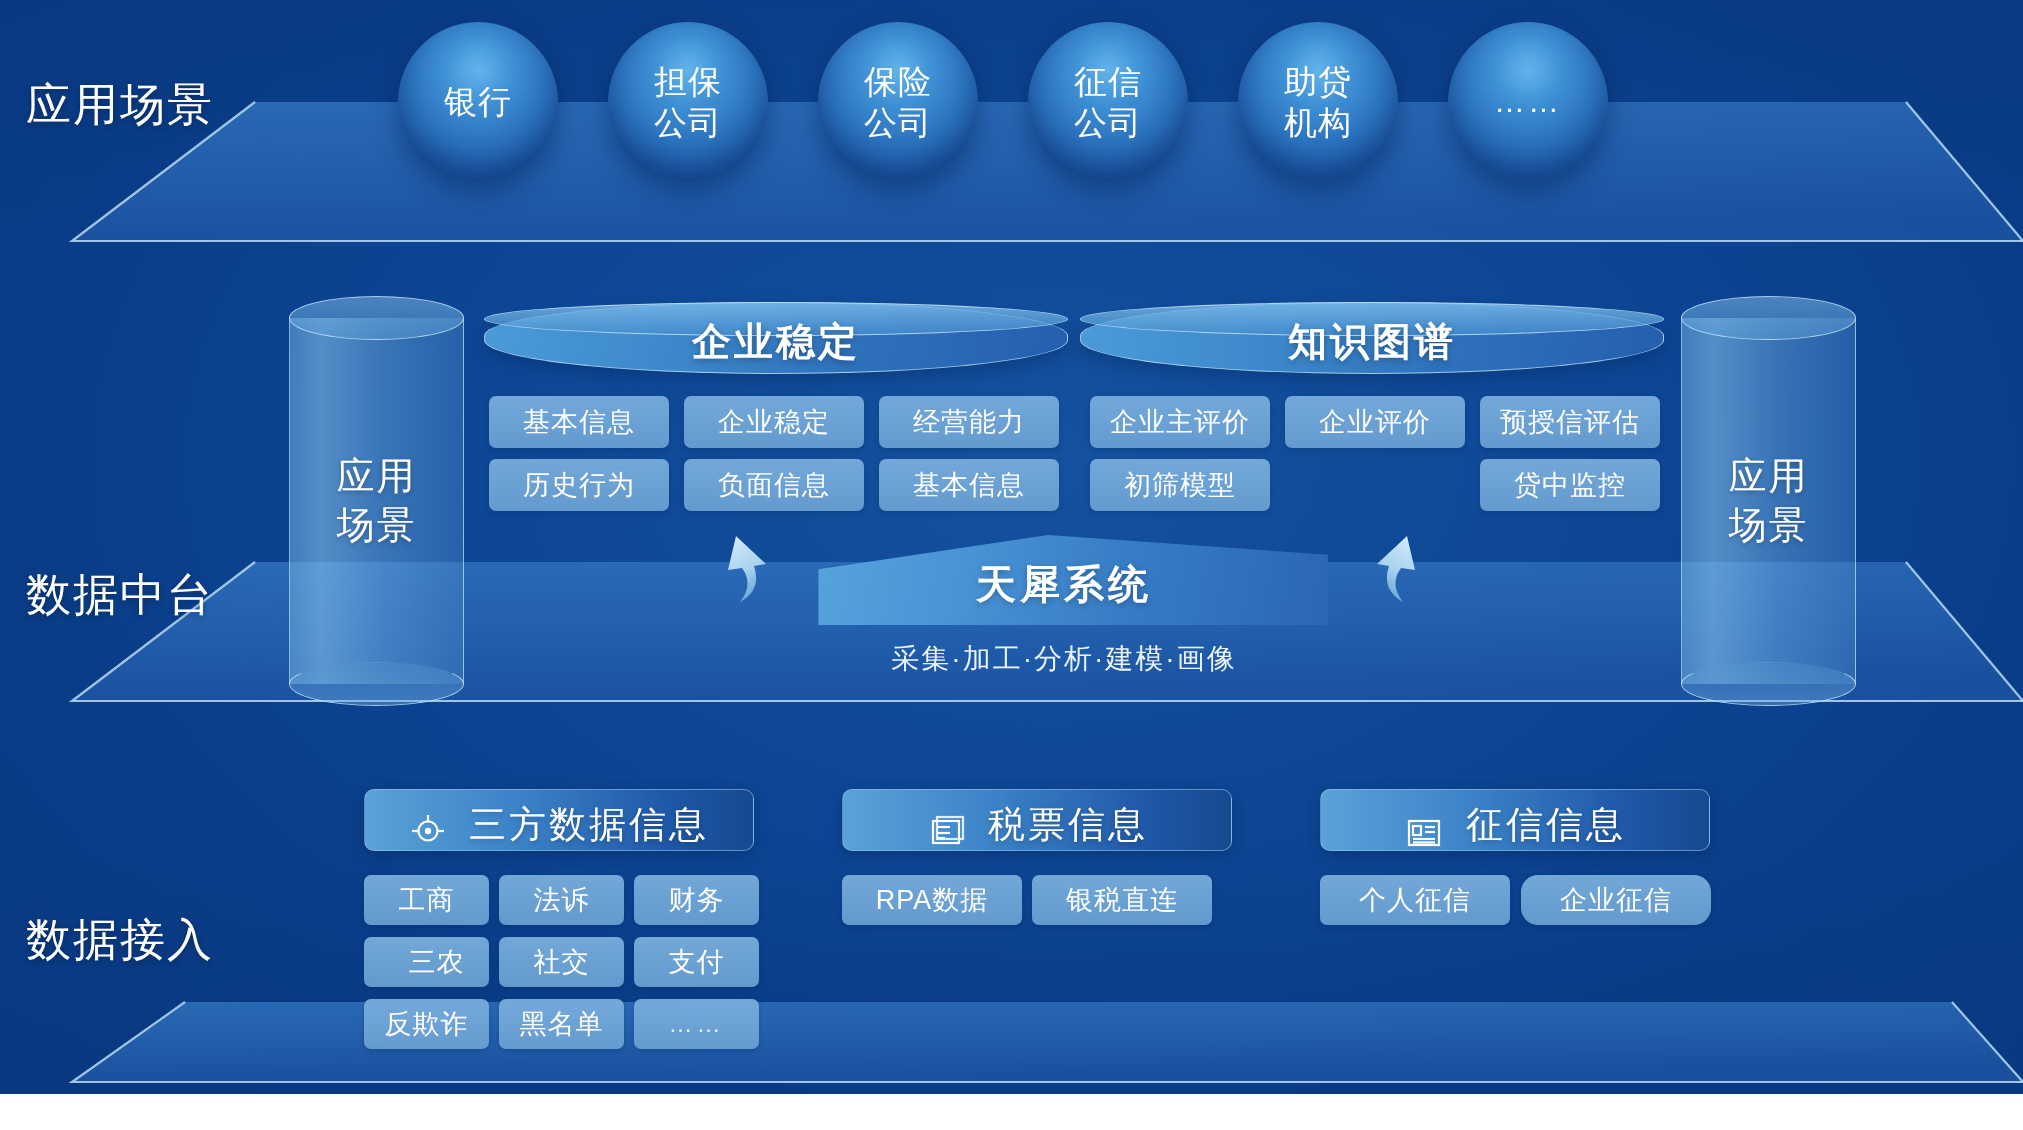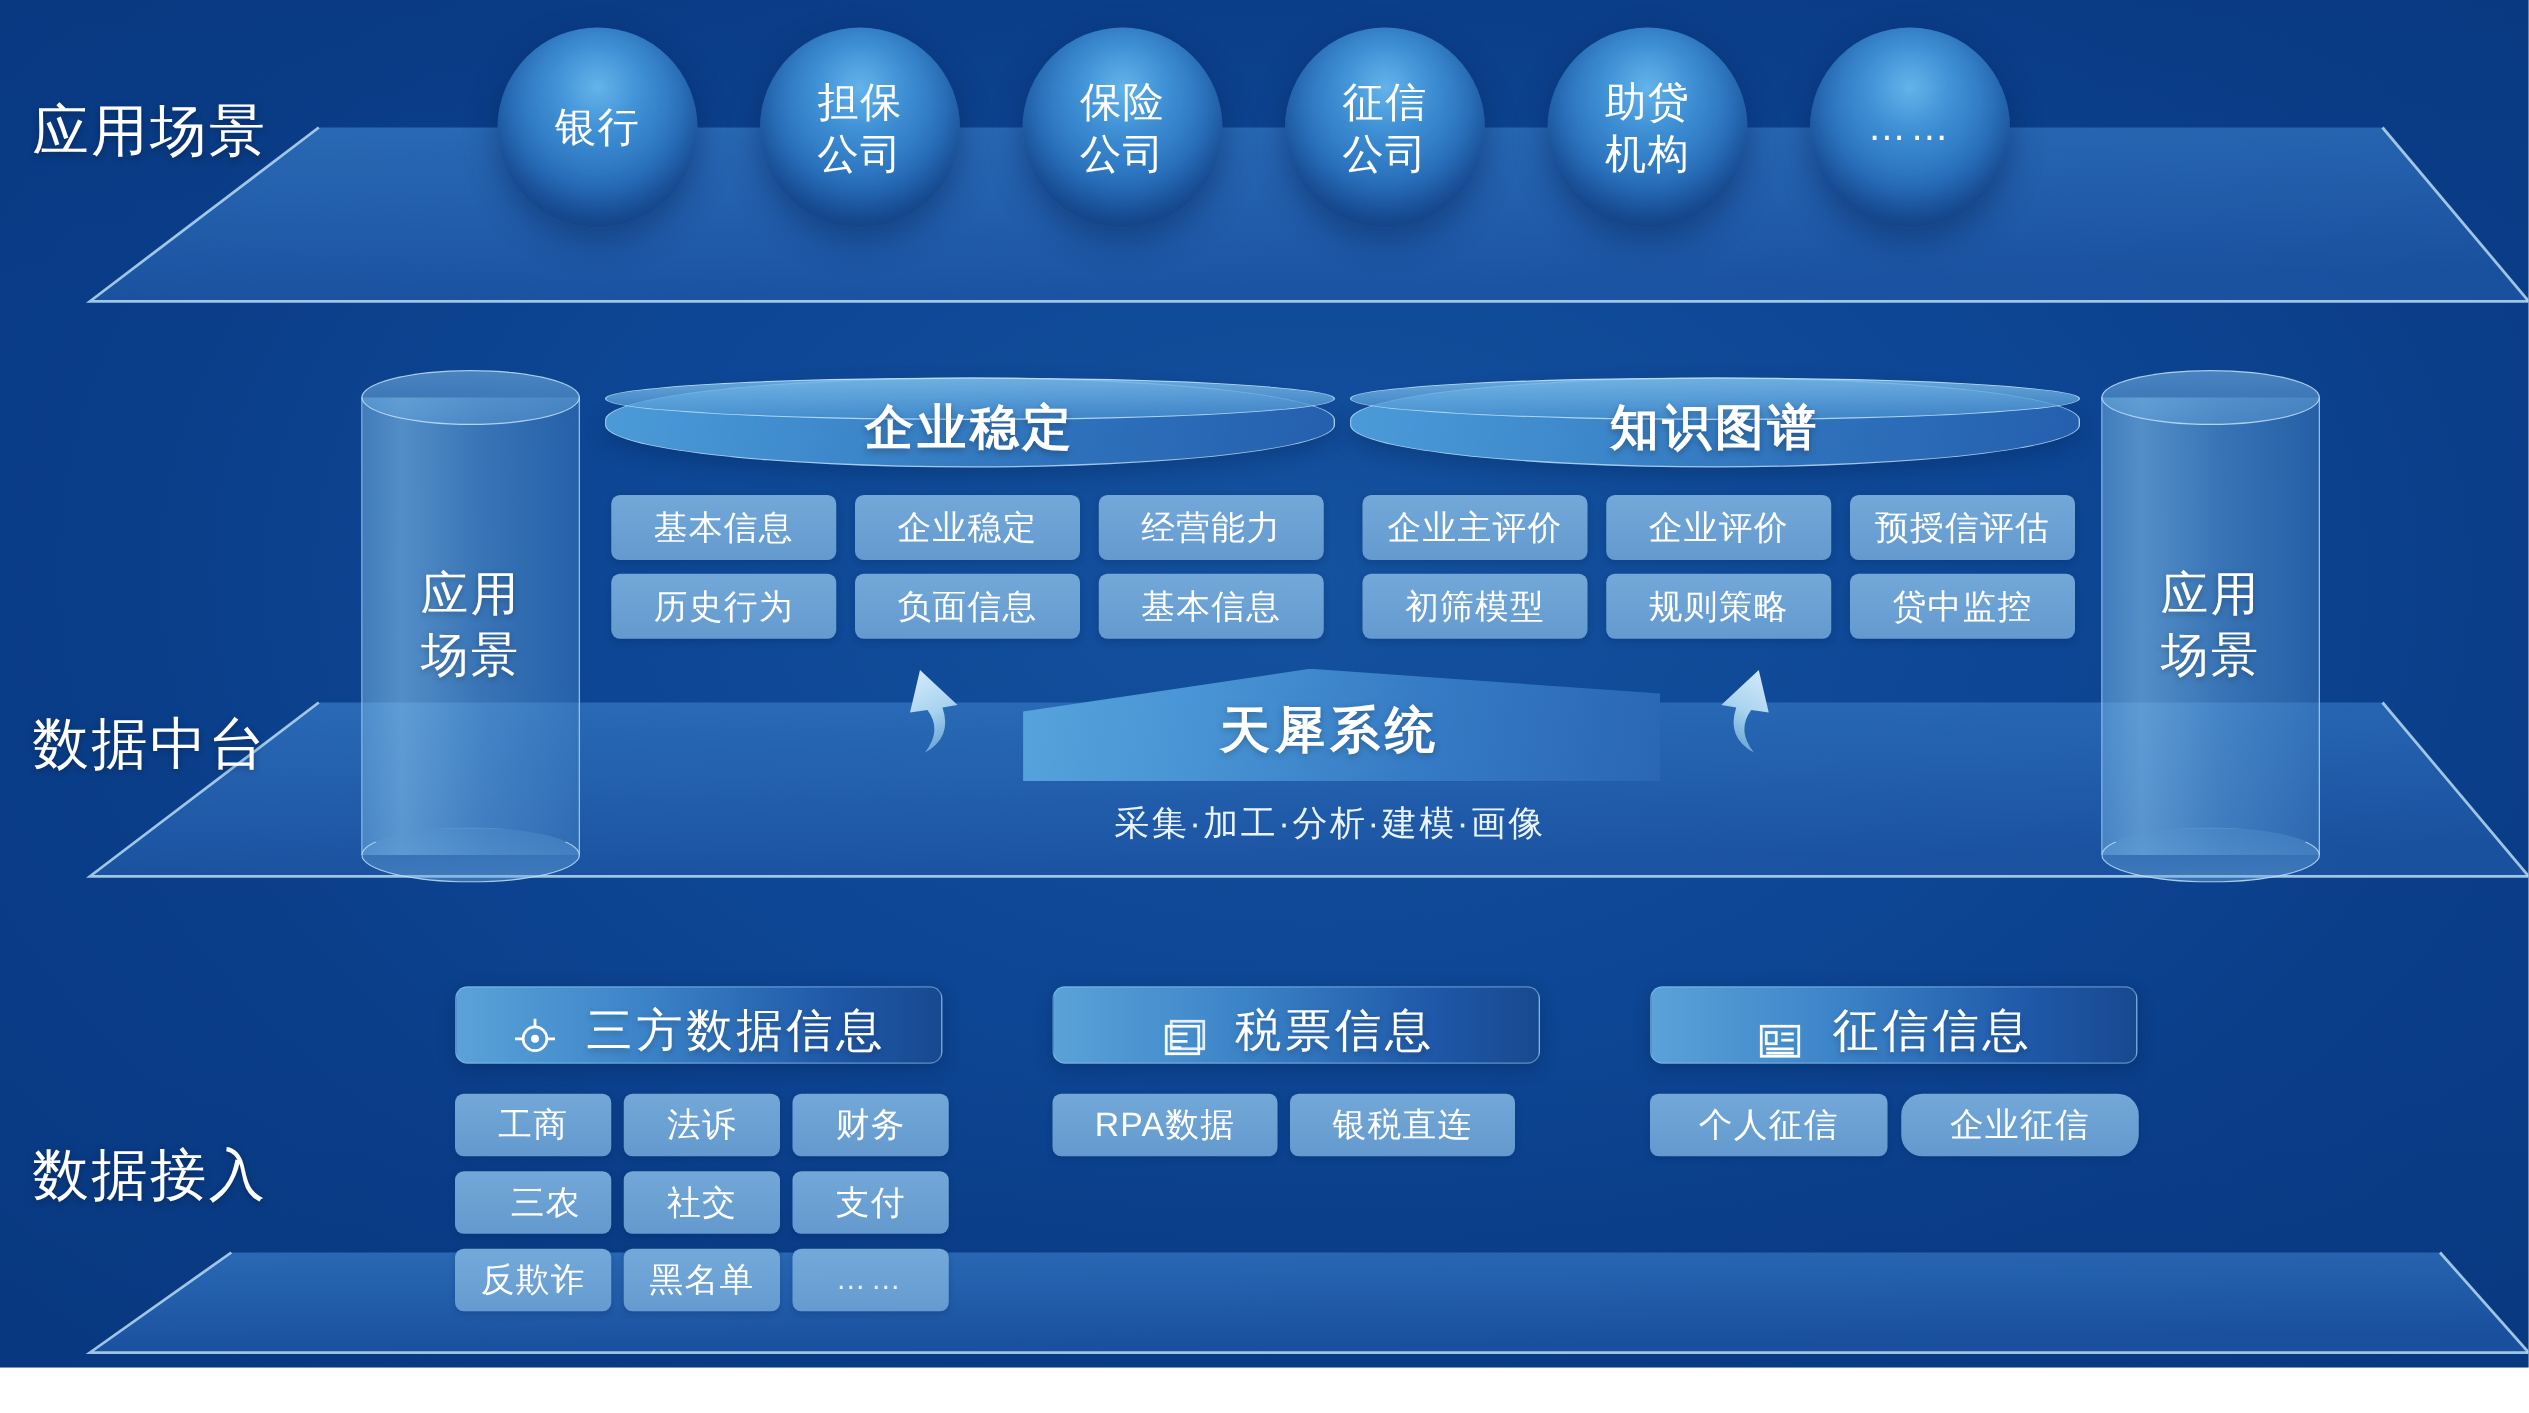--- a/index.html
+++ b/index.html
@@ -282,23 +282,20 @@
   <div class="chip" style="left:1285px; top:396px; width:180px; height:52px;">
     <span>企业评价</span>
   </div>
   <div class="chip" style="left:1480px; top:396px; width:180px; height:52px;">
     <span>预授信评估</span>
   </div>
 
   <div class="chip" style="left:1090px; top:459px; width:180px; height:52px;">
     <span>初筛模型</span>
   </div>
-  <div class="chip" style="left:1285px; top:459px; width:180px; height:52px;">
-    <span>规则策略</span>
-  </div>
   <div class="chip" style="left:1480px; top:459px; width:180px; height:52px;">
     <span>贷中监控</span>
   </div>
 
   <svg class="arrow" style="left:706px; top:528px; width:92px; height:92px;" viewBox="0 0 92 92">
     <defs>
       <linearGradient id="arrL" x1="0" y1="0" x2="0.3" y2="1">
         <stop offset="0%" stop-color="#d6ecfb"></stop>
         <stop offset="60%" stop-color="#a9d3f0"></stop>
         <stop offset="100%" stop-color="#6fa9d8"></stop>

